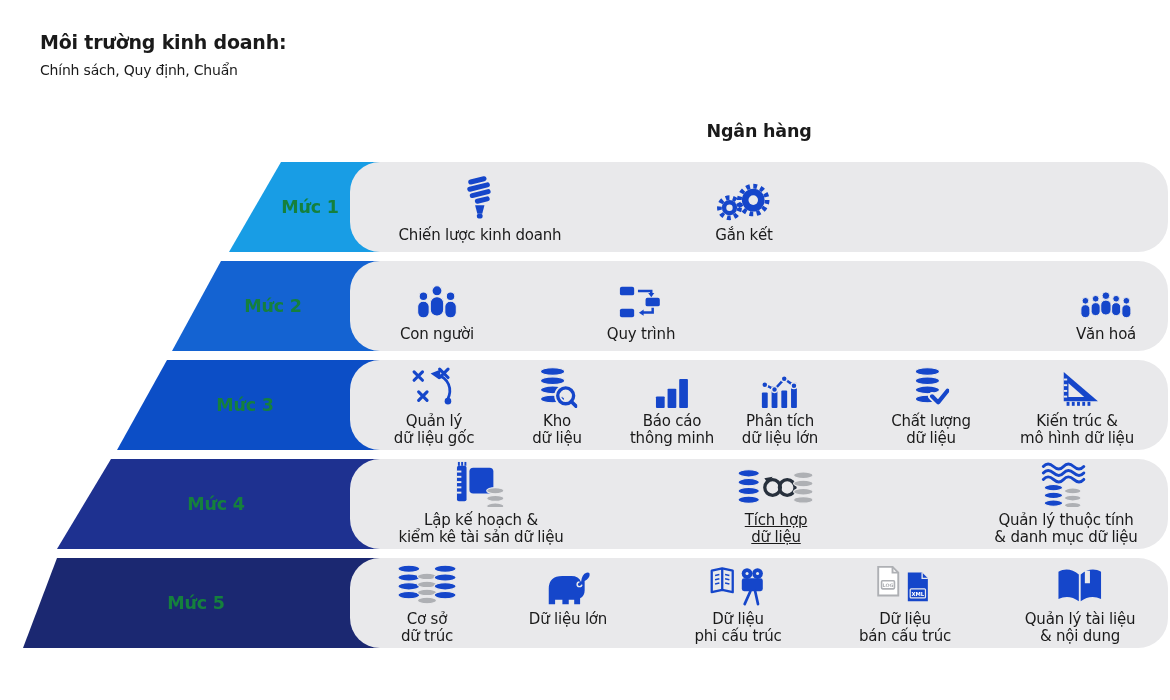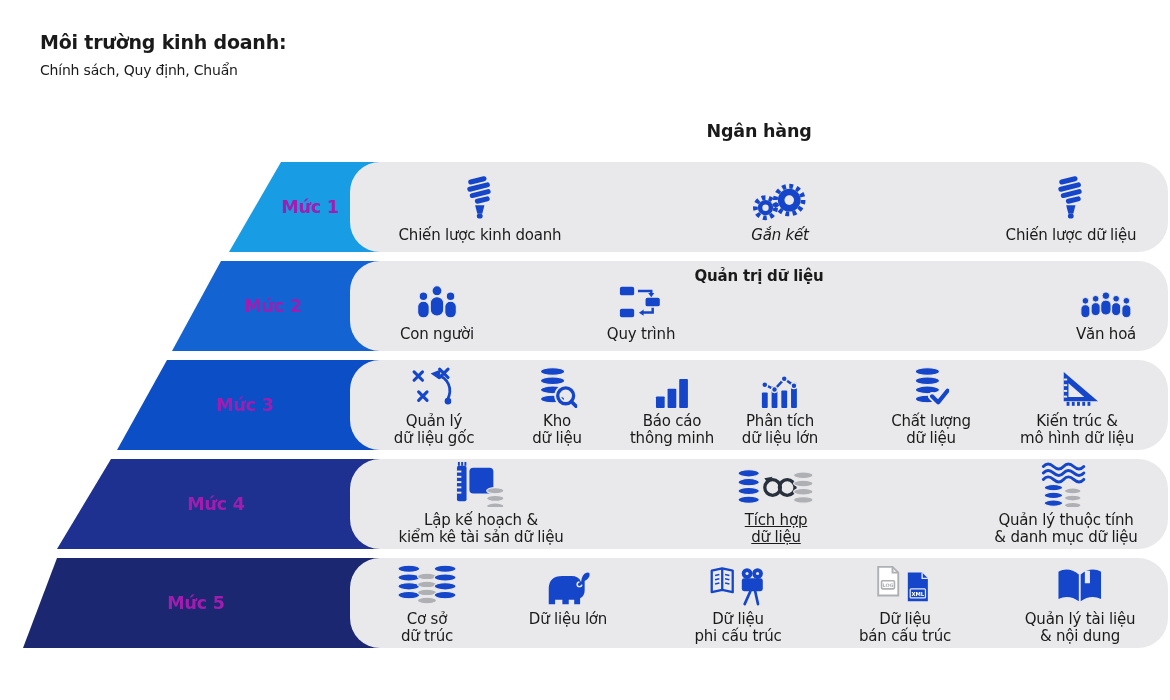--- a/index.html
+++ b/index.html
@@ -14,21 +14,21 @@
   .row1{top:162px}.row2{top:261px}.row3{top:360px}.row4{top:459px}.row5{top:558px}
   .trap{position:absolute;left:0;top:0;width:430px;height:100%;}
   .row1 .trap{background:var(--c1);clip-path:polygon(281px 0,430px 0,430px 100%,229px 100%);}
   .row2 .trap{background:var(--c2);clip-path:polygon(221px 0,430px 0,430px 100%,172px 100%);}
   .row3 .trap{background:var(--c3);clip-path:polygon(167px 0,430px 0,430px 100%,117px 100%);}
   .row4 .trap{background:var(--c4);clip-path:polygon(111px 0,430px 0,430px 100%,57px 100%);}
   .row5 .trap{background:var(--c5);clip-path:polygon(57px 0,430px 0,430px 100%,23px 100%);}
   .tray{position:absolute;left:350px;top:0;width:818px;height:90px;background:var(--tray);
         border-radius:30px;}
   .level-label{position:absolute;top:0;height:90px;width:120px;display:flex;align-items:center;
-        justify-content:center;color:#a21caf;font-weight:bold;font-size:17.5px;letter-spacing:-0.2px;}
+        justify-content:center;color:#15803d;font-weight:bold;font-size:17.5px;letter-spacing:-0.2px;}
   .row1 .level-label{left:250px}.row2 .level-label{left:213px}.row3 .level-label{left:185px}
   .row4 .level-label{left:156px}.row5 .level-label{left:136px}
   .row-title{position:absolute;left:350px;top:6px;width:818px;text-align:center;
         font-weight:bold;font-size:15px;letter-spacing:-0.2px;}
   .items{position:absolute;inset:0;}
   .item{position:absolute;top:0;transform:translateX(-50%);display:flex;flex-direction:column;
         align-items:center;width:max-content;}
   .icn{display:flex;align-items:flex-end;justify-content:center;height:46px;margin-top:2px;}
   .row1 .icn,.row2 .icn{height:57px;margin-top:3px;}
   .lbl{margin-top:5px;font-size:15px;line-height:16.5px;white-space:pre;text-align:center;
@@ -60,56 +60,40 @@
                 <rect x="5" y="8.6" width="26" height="5.6" rx="2.8"></rect>
                 <rect x="6" y="16.2" width="24" height="5.6" rx="2.8"></rect>
                 <rect x="10" y="23.8" width="17" height="5.6" rx="2.8"></rect>
               </g>
               <path d="M13 32 L23.5 32 L21 41.5 L15.5 41.5 Z" fill="#1546CA"></path>
               <rect x="15" y="41.5" width="6.4" height="5.4" rx="2" fill="#1546CA"></rect>
             </svg>
           </div>
           <div class="lbl">Chiến lược kinh doanh</div>
         </div>
-        <div class="item" style="left: 780px; font-style: italic;">
+        <div class="item" style="left: 744px;">
           <div class="icn">
             <svg width="57" height="40" viewBox="0 0 60 42">
               <circle cx="15" cy="27" r="10.6" fill="none" stroke="#1546CA" stroke-width="5" stroke-dasharray="4 3.6"></circle>
               <circle cx="15" cy="27" r="8" fill="#1546CA"></circle>
               <circle cx="15" cy="27" r="3.36" fill="#E9E9EB"></circle>
               <circle cx="40" cy="19" r="14.6" fill="none" stroke="#1546CA" stroke-width="5" stroke-dasharray="4 3.6"></circle>
               <circle cx="40" cy="19" r="12" fill="#1546CA"></circle>
               <circle cx="40" cy="19" r="5.04" fill="#E9E9EB"></circle>
             </svg>
           </div>
           <div class="lbl">Gắn kết</div>
         </div>
-        <div class="item" style="left: 1071px;">
-          <div class="icn">
-            <svg width="32" height="46" viewBox="0 0 36 50">
-              <g fill="#1546CA" transform="rotate(-14 18 16)">
-                <rect x="8" y="1" width="21" height="5.6" rx="2.8"></rect>
-                <rect x="5" y="8.6" width="26" height="5.6" rx="2.8"></rect>
-                <rect x="6" y="16.2" width="24" height="5.6" rx="2.8"></rect>
-                <rect x="10" y="23.8" width="17" height="5.6" rx="2.8"></rect>
-              </g>
-              <path d="M13 32 L23.5 32 L21 41.5 L15.5 41.5 Z" fill="#1546CA"></path>
-              <rect x="15" y="41.5" width="6.4" height="5.4" rx="2" fill="#1546CA"></rect>
-            </svg>
-          </div>
-          <div class="lbl">Chiến lược dữ liệu</div>
-        </div>
       </div>
   </div>
 
   <div class="row row2">
     <div class="trap"></div>
     <div class="tray"></div>
     <div class="level-label">Mức 2</div>
-    <div class="row-title">Quản trị dữ liệu</div>
     <div class="items">
         <div class="item" style="left: 437px;">
           <div class="icn">
             <svg width="48" height="38" viewBox="0 0 46 36">
               <circle cx="10" cy="12.58" r="4.08" fill="#1546CA" stroke="#E9E9EB" stroke-width="1"></circle>
               <rect x="4.48" y="17.380000000000003" width="11.04" height="15.839999999999998" rx="5.28" fill="#1546CA" stroke="#E9E9EB" stroke-width="1"></rect>
               <circle cx="36" cy="12.58" r="4.08" fill="#1546CA" stroke="#E9E9EB" stroke-width="1"></circle>
               <rect x="30.48" y="17.380000000000003" width="11.04" height="15.839999999999998" rx="5.28" fill="#1546CA" stroke="#E9E9EB" stroke-width="1"></rect>
               <circle cx="23" cy="7.26" r="4.76" fill="#1546CA" stroke="#E9E9EB" stroke-width="1"></circle>
               <rect x="16.560000000000002" y="12.86" width="12.879999999999999" height="18.479999999999997" rx="6.16" fill="#1546CA" stroke="#E9E9EB" stroke-width="1"></rect>

